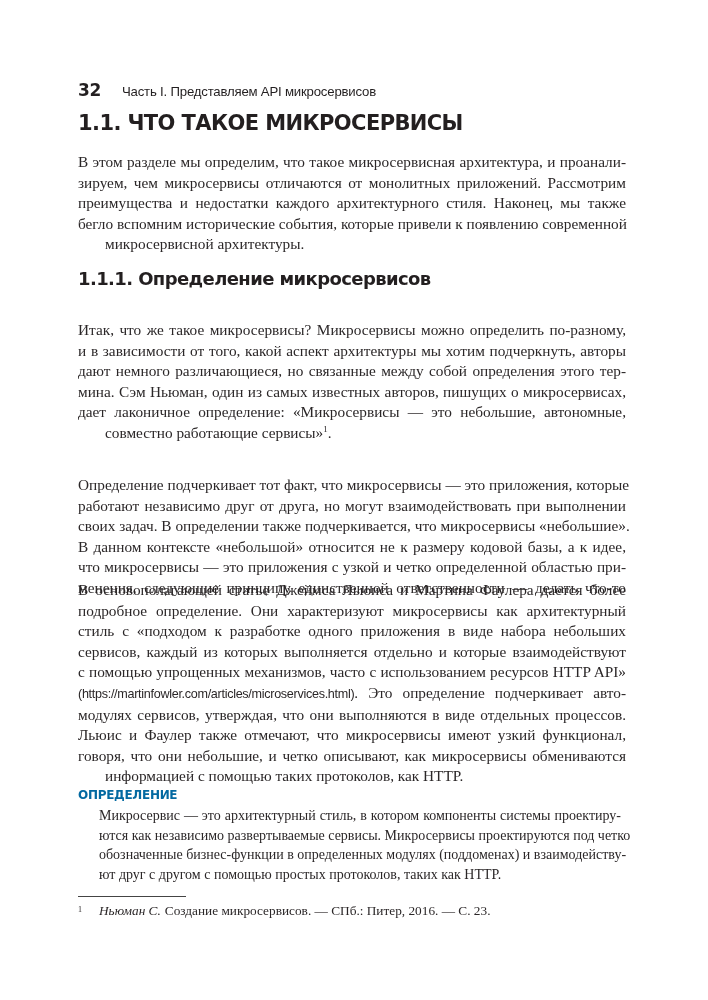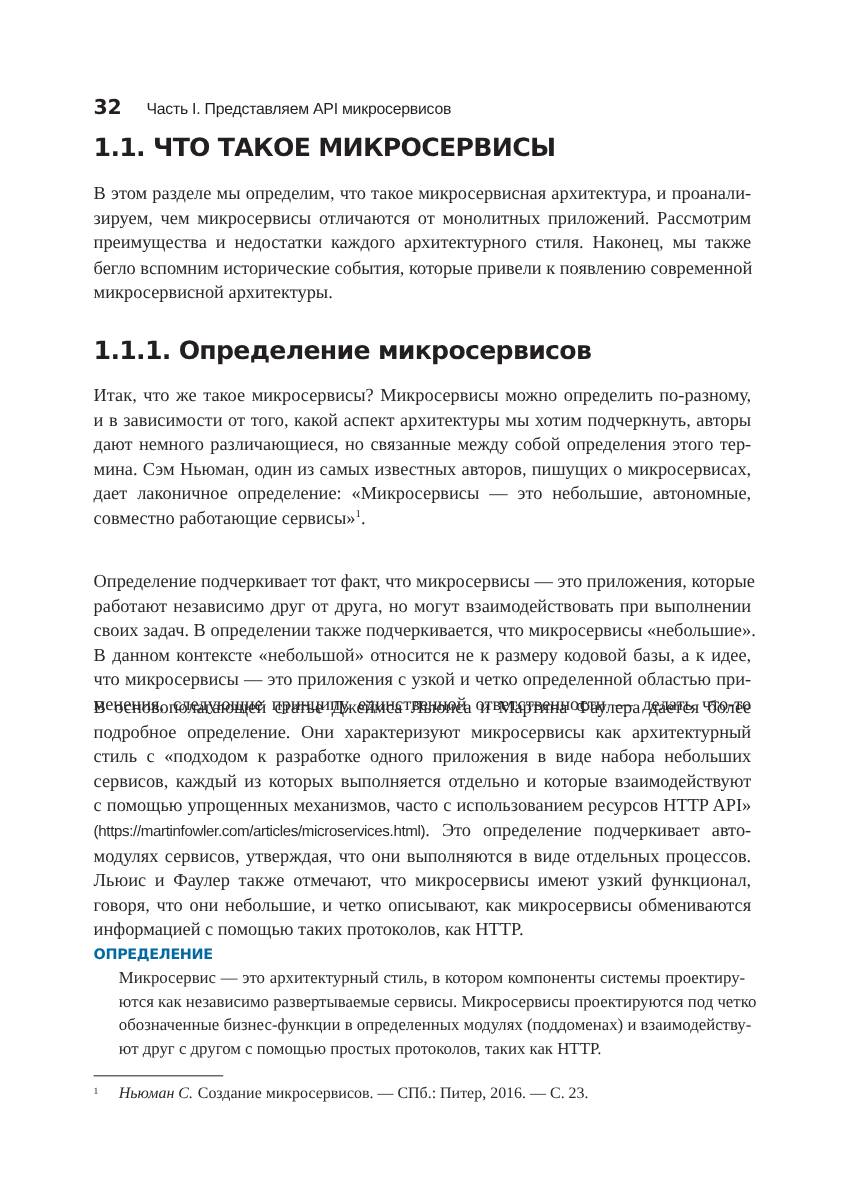--- a/index.html
+++ b/index.html
@@ -49,25 +49,25 @@
       font-family: "DejaVu Sans", sans-serif;
       font-weight: bold;
       font-size: 21px;
       letter-spacing: -0.6px;
       margin: 0;
       white-space: nowrap;
       color: #231f20;
     }
     .h2 {
       position: absolute;
-      top: 280px;
-      left: 0;
-      font-family: "DejaVu Sans", sans-serif;
-      font-weight: bold;
-      font-size: 21px;
+      top: 268px;
+      left: 0;
+      font-family: "DejaVu Sans", sans-serif;
+      font-weight: bold;
+      font-size: 18px;
       letter-spacing: -0.6px;
       margin: 0;
       white-space: nowrap;
       color: #231f20;
     }
     .para {
       position: absolute;
       left: 0;
       width: 548px;
       margin: 0;
@@ -78,20 +78,21 @@
       text-align: justify;
     }
     .para .line {
       display: block;
       text-align: justify;
       text-align-last: justify;
       white-space: nowrap;
     }
     .para .line.last {
       text-align-last: left;
+      margin-left: 27px;
     }
     .p1 { top: 152px; }
     .p2 { top: 320px; }
     .p3 { top: 475px; }
     .p4 { top: 580px; }
     .url {
       font-family: "Liberation Sans", sans-serif;
       font-size: 12.6px;
       letter-spacing: -0.3px;
       margin-top: 24px;

